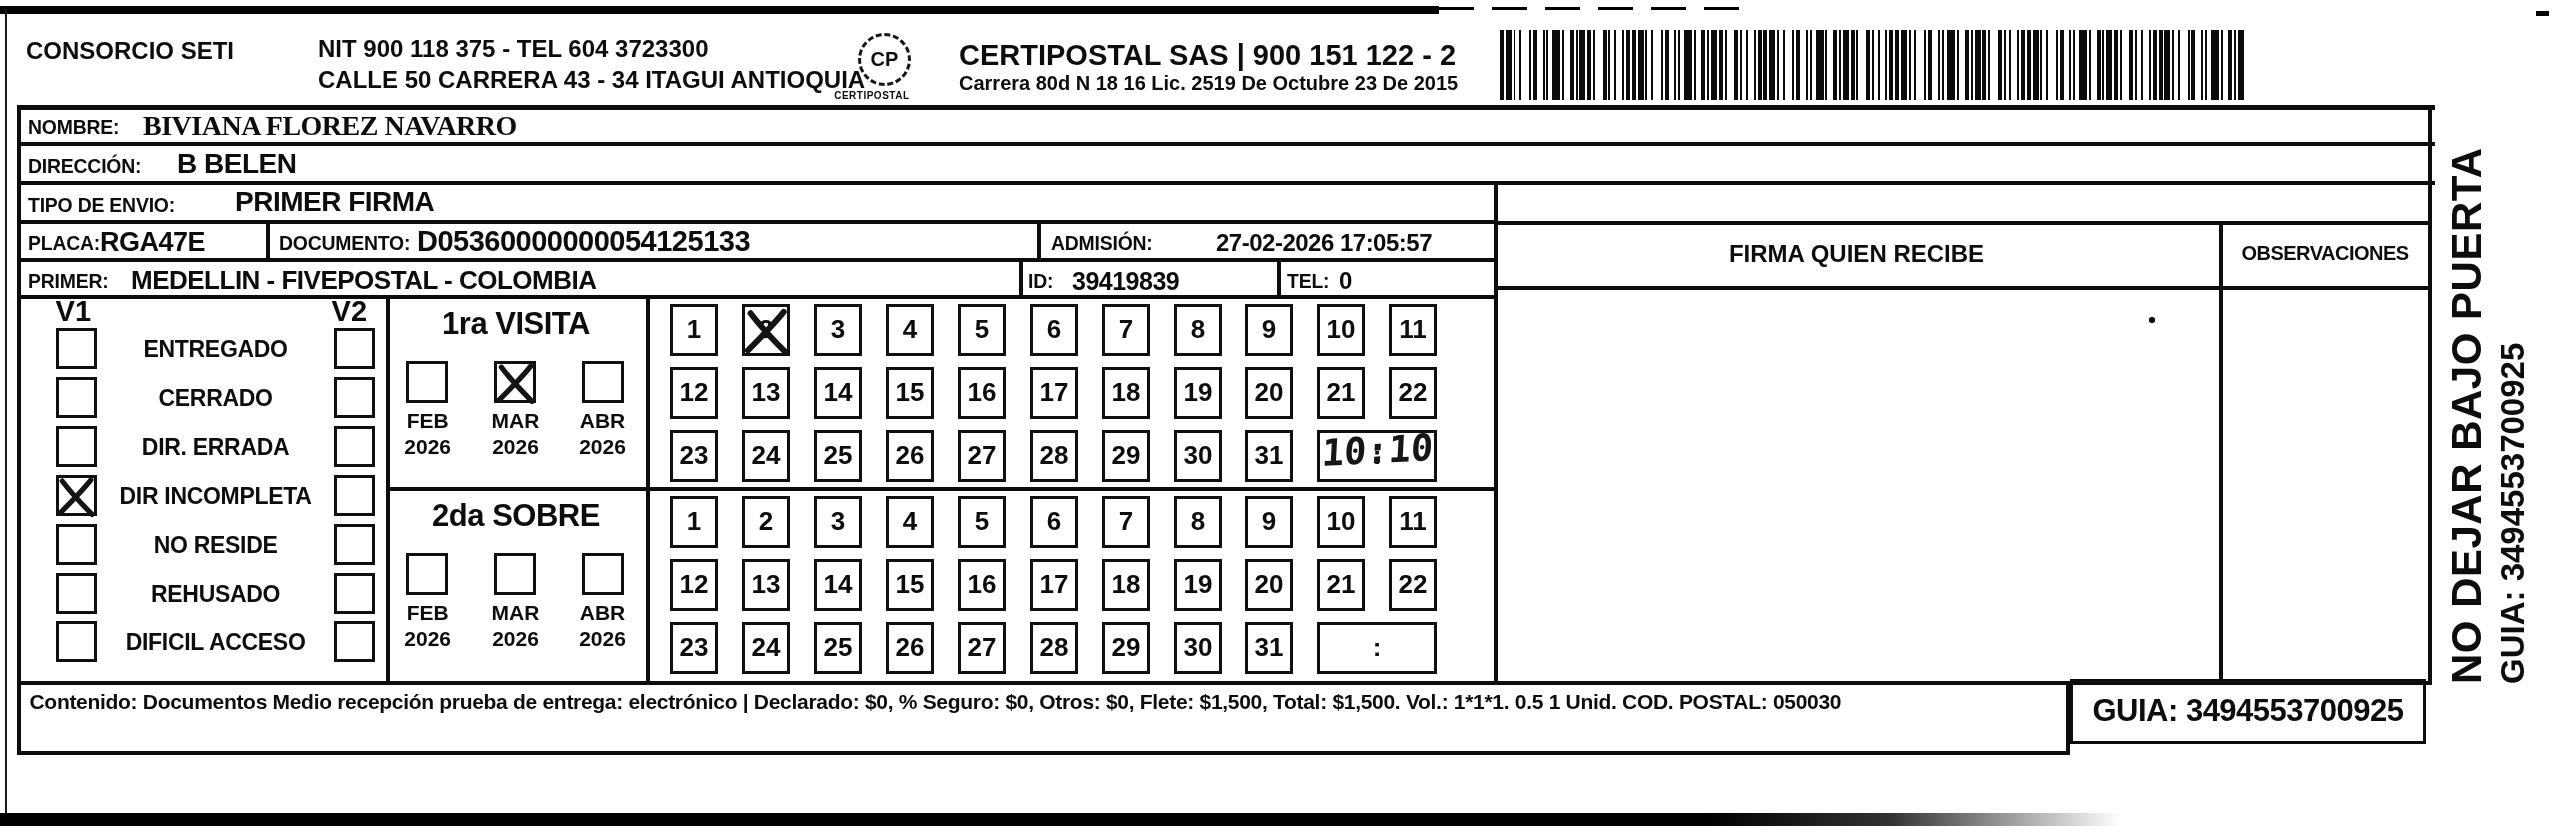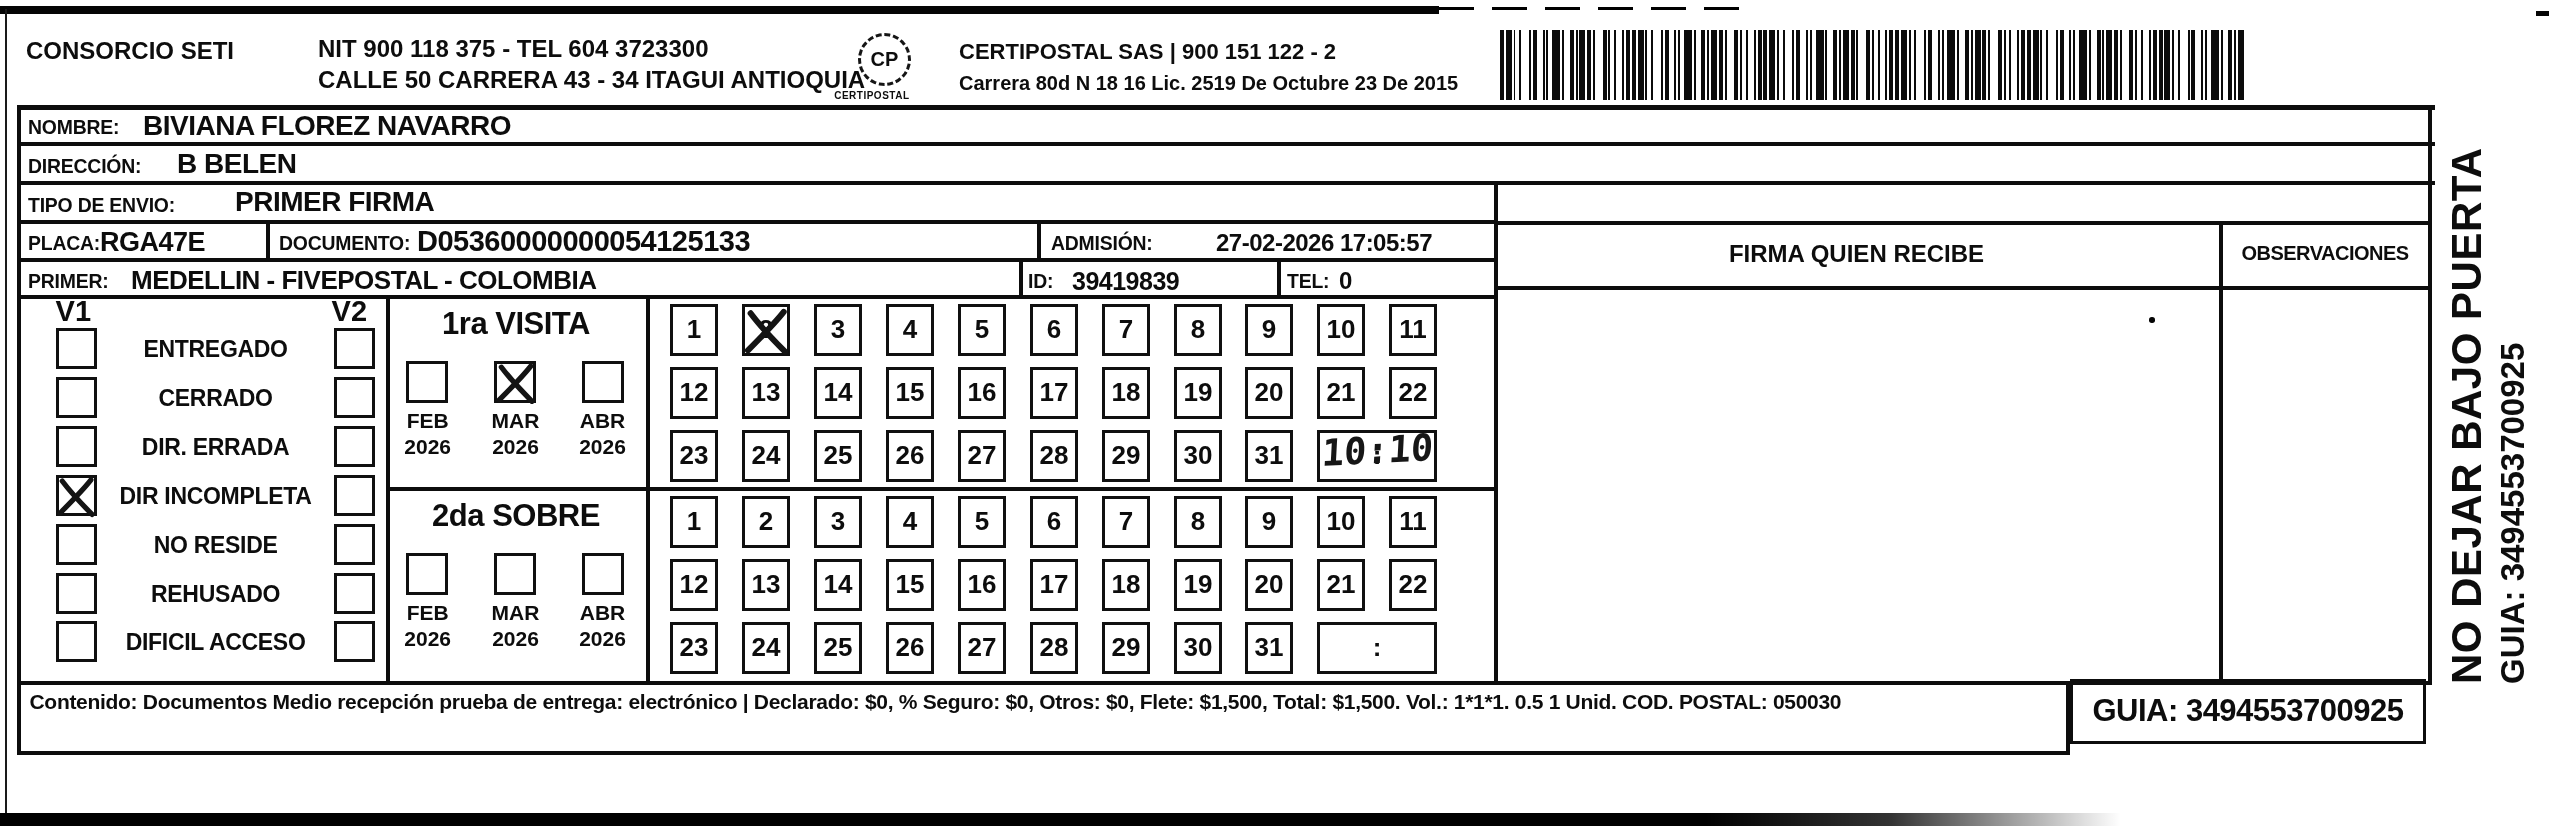--- a/index.html
+++ b/index.html
@@ -54,21 +54,21 @@
   <div class="hdr" style="left:26px;top:37px;font-size:24px;">CONSORCIO SETI</div>
   <div class="hdr" style="left:318px;top:35px;font-size:24px;">NIT 900 118 375 - TEL 604 3723300</div>
   <div class="hdr" style="left:318px;top:66px;font-size:24px;">CALLE 50 CARRERA 43 - 34 ITAGUI ANTIOQUIA</div>
 
   <div class="abs" style="left:836px;top:31px;width:101px;height:83px;">
     <div class="logo-circle" style="left:22px;top:1.8px;"><span>CP</span></div>
     <div class="logo-word" style="left:-1.8px;top:59px;">CERTIPOSTAL</div>
     <div class="logo-dots" style="left:-1.8px;top:72px;">··· ····· ·······</div>
   </div>
 
-  <div class="hdr" style="left:959px;top:39px;font-size:22px;">CERTIPOSTAL SAS | 900 151 122 - 2</div>
+  <div class="hdr" style="left:959px;top:39px;font-size:29px;">CERTIPOSTAL SAS | 900 151 122 - 2</div>
   <div class="hdr" style="left:959px;top:72px;font-size:20px;">Carrera 80d N 18 16  Lic. 2519 De Octubre 23 De 2015</div>
 
   <div class="barcode" id="barcode">
       <i style="left:0px;width:3.9px"></i>
       <i style="left:5.8px;width:5.8px"></i>
       <i style="left:13.6px;width:1.9px"></i>
       <i style="left:19.4px;width:1.9px"></i>
       <i style="left:29px;width:1.9px"></i>
       <i style="left:33px;width:3.9px"></i>
       <i style="left:43px;width:1.9px"></i>
@@ -174,21 +174,21 @@
       <i style="left:701px;width:1.9px"></i>
       <i style="left:705px;width:1.9px"></i>
       <i style="left:711px;width:7.7px"></i>
       <i style="left:721px;width:1.9px"></i>
       <i style="left:728px;width:3.9px"></i>
       <i style="left:734px;width:1.9px"></i>
       <i style="left:738px;width:5.8px"></i>
     </div>
 
   <span class="fl" style="left:28px;top:116px;">NOMBRE:</span>
-  <span class="fv" style="left:143px;top:110px;">BIVIANA FLOREZ NAVARRO</span>
+  <span class="fv" style="left:143px;top:110px;font-family:Liberation Serif, serif;">BIVIANA FLOREZ NAVARRO</span>
 
   <span class="fl" style="left:28px;top:155px;">DIRECCIÓN:</span>
   <span class="fv" style="left:177px;top:148px;">B BELEN</span>
 
   <span class="fl" style="left:28px;top:194px;">TIPO DE ENVIO:</span>
   <span class="fv" style="left:235px;top:186px;">PRIMER FIRMA</span>
 
   <span class="fl" style="left:28px;top:232px;">PLACA:</span>
   <span class="fv" style="left:100px;top:227px;font-size:27px;">RGA47E</span>
   <span class="fl" style="left:279px;top:232px;">DOCUMENTO:</span>

